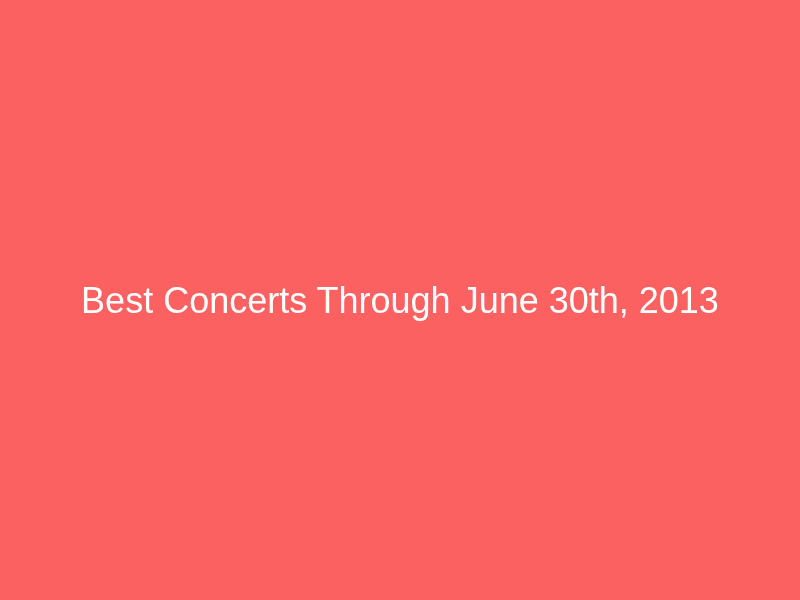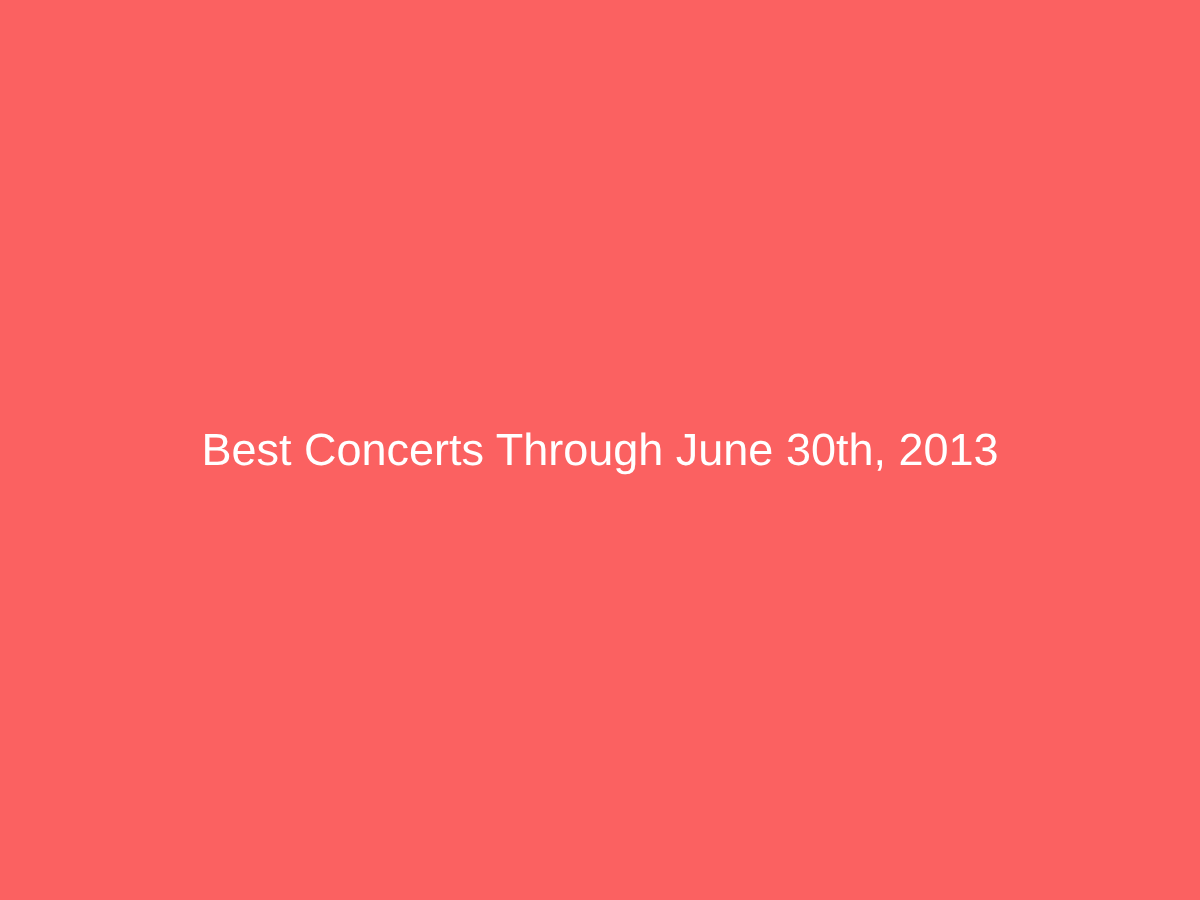--- a/index.html
+++ b/index.html
@@ -41,15 +41,15 @@
     position: relative;
     top: 1px;
     user-select: none;
   }
 </style>
 </head>
 <body>
 
 <div id="placeholder-canvas" style="background-color: rgb(251, 97, 97); width: 800px; height: 600px;">
 
-  <div id="placeholder-title" style="color: rgb(255, 255, 255); font-size: 30px; text-align: center;">Best Concerts Through June 30th, 2013</div>
+  <div id="placeholder-title" style="color: rgb(255, 255, 255); font-size: 36px; text-align: center;">Best Concerts Through June 30th, 2013</div>
 
 </div>
 
 </body></html>

